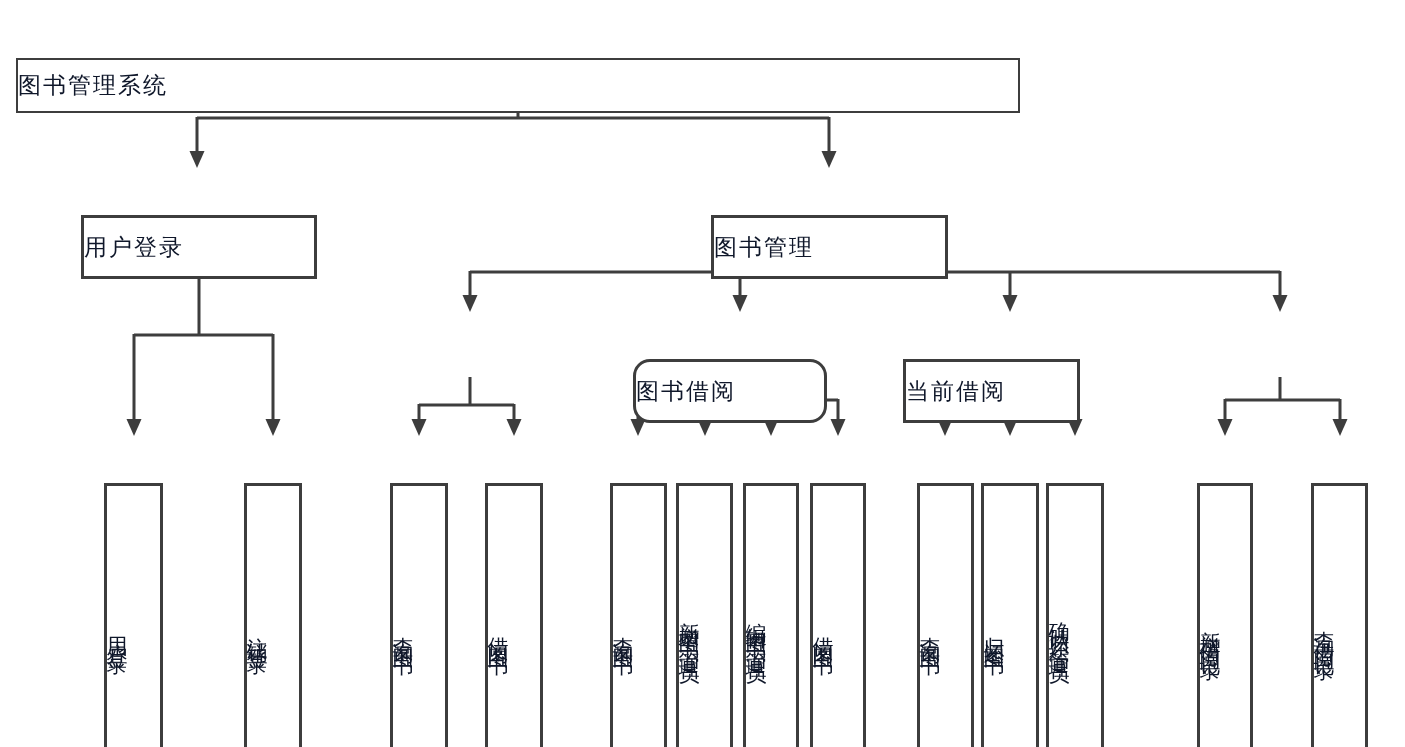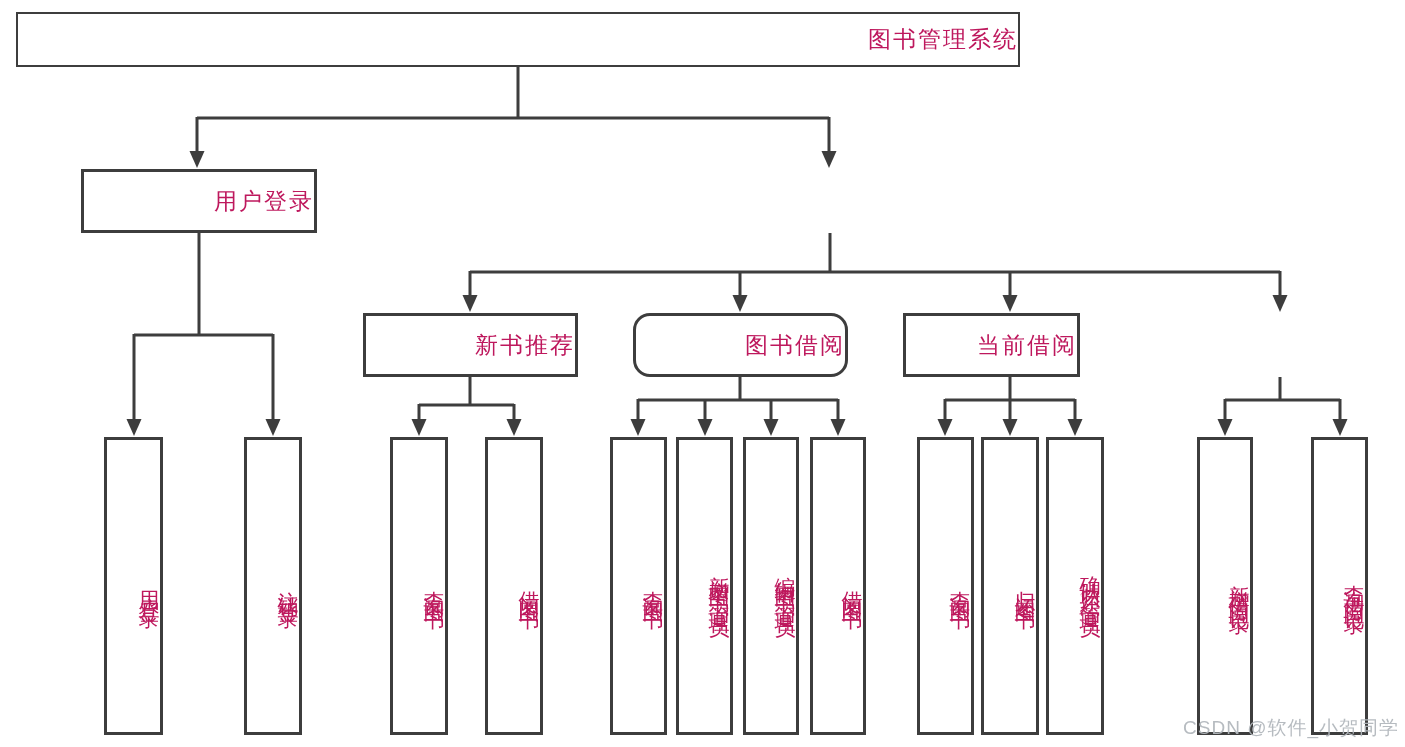--- a/index.html
+++ b/index.html
@@ -17,23 +17,24 @@
   svg.connectors {
     position: absolute; left: 0; top: 0;
     width: 1405px; height: 747px;
     z-index: 1;
   }
   .node {
     position: absolute;
     background: #ffffff;
     border: 3px solid #3d3d3d;
     box-sizing: border-box;
-    display: flex; align-items: center; justify-content: flex-end;
-    color: #be185d;
+    display: flex; align-items: center; justify-content: flex-start;
+    color: #0f172a;
     z-index: 2;
+    margin-top: 46px;
   }
   .node.root { border-width: 2px; }
   .hlabel {
     font-size: 23px;
     letter-spacing: 2px;
     white-space: nowrap;
     line-height: 1;
   }
   .leaf { top: 437px; height: 298px; }
   .vlabel {
@@ -99,25 +100,25 @@
     </g>
   </svg>
 
   <div class="node root" style="left:16px; top:12px; width:1004px; height:55px;">
     <span class="hlabel">图书管理系统</span>
   </div>
 
   <div class="node" style="left:81px; top:169px; width:236px; height:64px;">
     <span class="hlabel">用户登录</span>
   </div>
+  <div class="node" style="left:711px; top:169px; width:237px; height:64px;">
+    <span class="hlabel">图书管理</span>
+  </div>
 
-  <div class="node" style="left:363px; top:313px; width:215px; height:64px;">
-    <span class="hlabel">新书推荐</span>
-  </div>
-  <div class="node" style="left:633px; top:313px; width:215px; height:64px;border-radius:17px;">
+  <div class="node" style="left:633px; top:313px; width:194px; height:64px;border-radius:17px;">
     <span class="hlabel">图书借阅</span>
   </div>
   <div class="node" style="left:903px; top:313px; width:177px; height:64px;">
     <span class="hlabel">当前借阅</span>
   </div>
 
   <div class="node leaf" style="left:104px; width:59px;">
     <span class="vlabel">用户登录</span>
   </div>
   <div class="node leaf" style="left:244px; width:58px;">
@@ -154,15 +155,14 @@
     <span class="vlabel">确认归还（管理员）</span>
   </div>
 
   <div class="node leaf" style="left:1197px; width:56px;">
     <span class="vlabel">新增借阅记录</span>
   </div>
   <div class="node leaf" style="left:1311px; width:57px;">
     <span class="vlabel">查询借阅记录</span>
   </div>
 
-  <div class="watermark">CSDN @软件_小贺同学</div>
 
 </div>
 
 </body></html>

